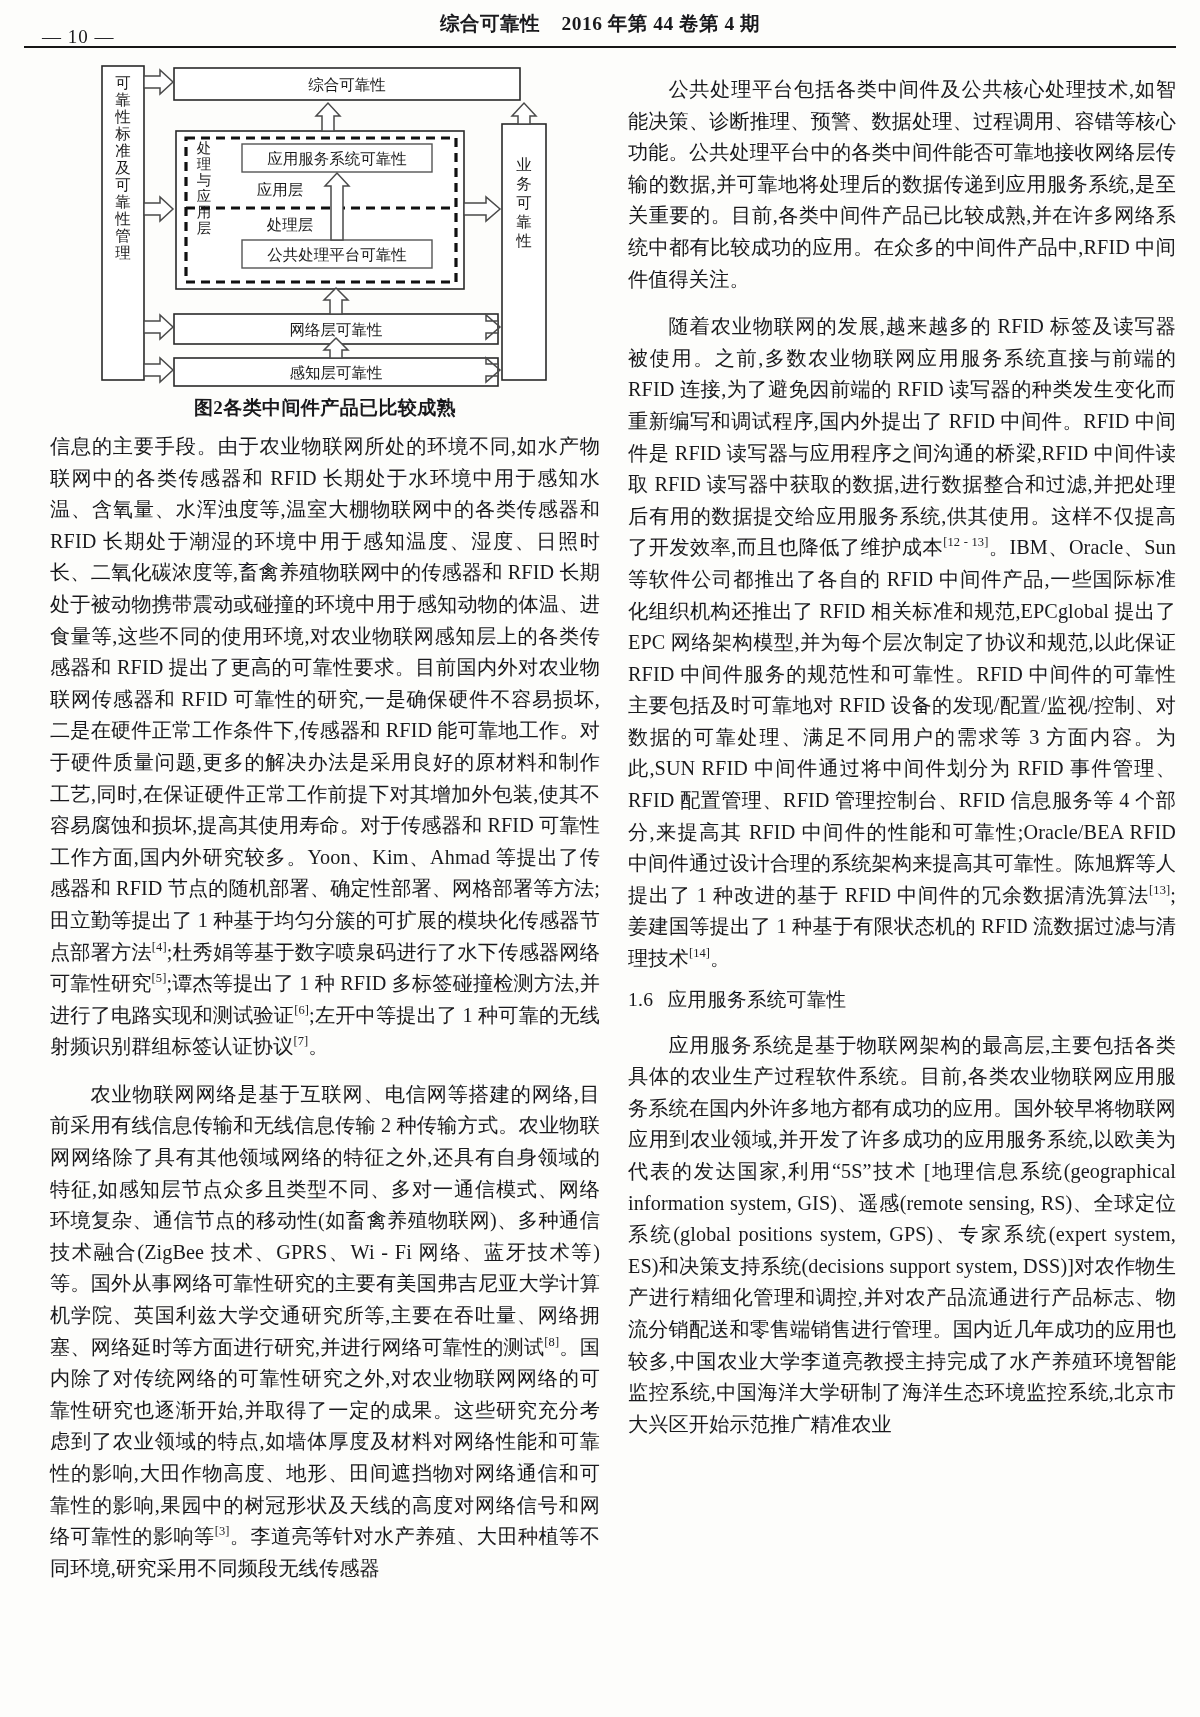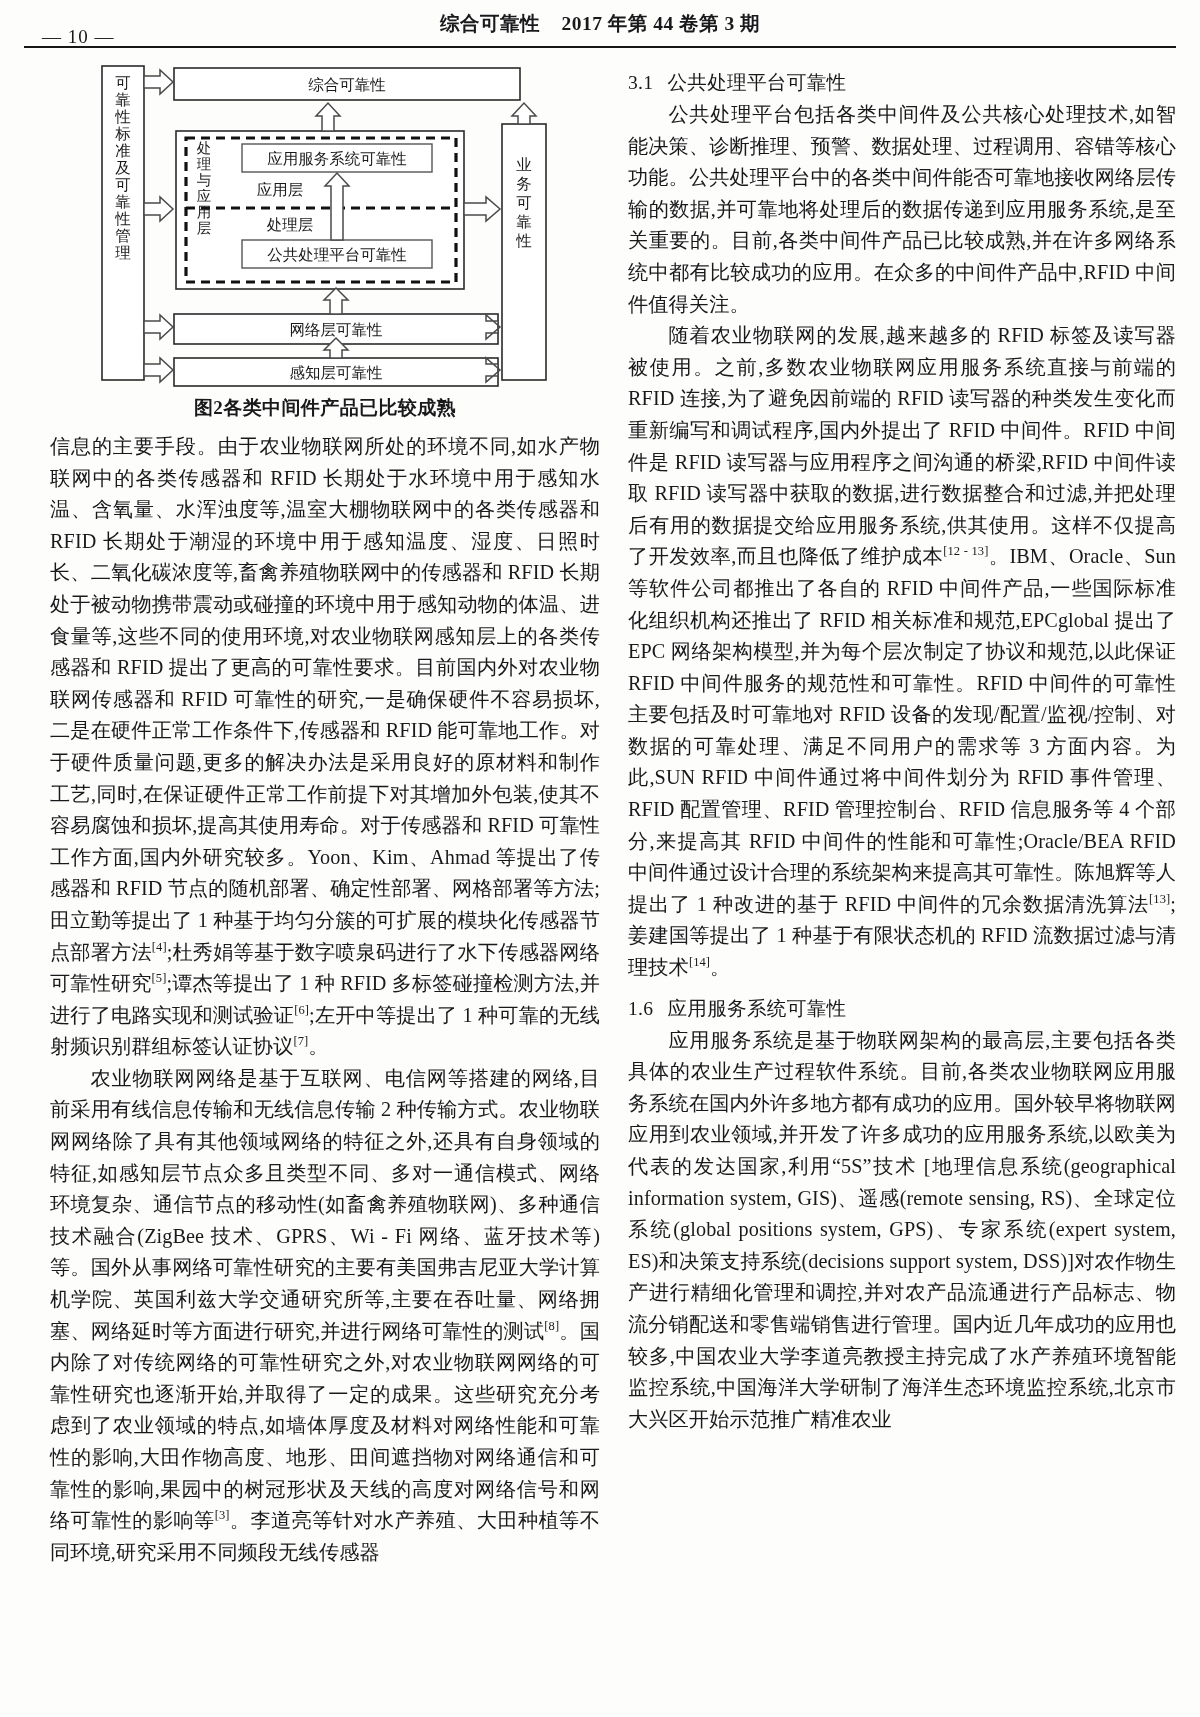--- a/index.html
+++ b/index.html
@@ -63,21 +63,21 @@
 
   p.para {
     margin: 0;
     font-size: 20.2px;
     line-height: 31.6px;
     text-align: justify;
     text-justify: inter-ideograph;
     letter-spacing: 0.1px;
     font-family: "Liberation Serif", "DejaVu Serif", serif;
   }
-  p.para.indent { text-indent: 2em; }
+  p.para.indent { text-indent: 2em; margin-top: 16px; }
 
   h2.sec {
     margin: 13px 0 6px 0;
     font-size: 20.6px;
     font-weight: 700;
     line-height: 30px;
     letter-spacing: 0.4px;
   }
   h2.sec .num { margin-right: 14px; }
 
@@ -119,21 +119,21 @@
     fill: #1a1a1a;
   }
 </style>
 </head>
 <body>
 
 <div id="page-header">
   <span class="folio">— 10 —</span>
   <div class="journal-line">
     <span>综合可靠性</span>
-    <span class="vol">2017 年第 44 卷第 3 期</span>
+    <span class="vol">2016 年第 44 卷第 4 期</span>
   </div>
 </div>
 <hr id="header-rule">
 
 <div id="columns">
 
   <div class="col col-left">
 
     <figure class="fig">
       <div class="fig-svg-wrap">
@@ -235,21 +235,20 @@
     <p class="para"><span>信息的主要手段。由于农业物联网所处的环境不同,如水产物联网中的各类传感器和 RFID 长期处于水环境中用于感知水温、含氧量、水浑浊度等,温室大棚物联网中的各类传感器和 RFID 长期处于潮湿的环境中用于感知温度、湿度、日照时长、二氧化碳浓度等,畜禽养殖物联网中的传感器和 RFID 长期处于被动物携带震动或碰撞的环境中用于感知动物的体温、进食量等,这些不同的使用环境,对农业物联网感知层上的各类传感器和 RFID 提出了更高的可靠性要求。目前国内外对农业物联网传感器和 RFID 可靠性的研究,一是确保硬件不容易损坏,二是在硬件正常工作条件下,传感器和 RFID 能可靠地工作。对于硬件质量问题,更多的解决办法是采用良好的原材料和制作工艺,同时,在保证硬件正常工作前提下对其增加外包装,使其不容易腐蚀和损坏,提高其使用寿命。对于传感器和 RFID 可靠性工作方面,国内外研究较多。Yoon、Kim、Ahmad 等提出了传感器和 RFID 节点的随机部署、确定性部署、网格部署等方法;田立勤等提出了 1 种基于均匀分簇的可扩展的模块化传感器节点部署方法</span><sup class="ref">[4]</sup><span>;杜秀娟等基于数字喷泉码进行了水下传感器网络可靠性研究</span><sup class="ref">[5]</sup><span>;谭杰等提出了 1 种 RFID 多标签碰撞检测方法,并进行了电路实现和测试验证</span><sup class="ref">[6]</sup><span>;左开中等提出了 1 种可靠的无线射频识别群组标签认证协议</span><sup class="ref">[7]</sup><span>。</span></p>
 
 
     <p class="para indent"><span>农业物联网网络是基于互联网、电信网等搭建的网络,目前采用有线信息传输和无线信息传输 2 种传输方式。农业物联网网络除了具有其他领域网络的特征之外,还具有自身领域的特征,如感知层节点众多且类型不同、多对一通信模式、网络环境复杂、通信节点的移动性(如畜禽养殖物联网)、多种通信技术融合(ZigBee 技术、GPRS、Wi - Fi 网络、蓝牙技术等)等。国外从事网络可靠性研究的主要有美国弗吉尼亚大学计算机学院、英国利兹大学交通研究所等,主要在吞吐量、网络拥塞、网络延时等方面进行研究,并进行网络可靠性的测试</span><sup class="ref">[8]</sup><span>。国内除了对传统网络的可靠性研究之外,对农业物联网网络的可靠性研究也逐渐开始,并取得了一定的成果。这些研究充分考虑到了农业领域的特点,如墙体厚度及材料对网络性能和可靠性的影响,大田作物高度、地形、田间遮挡物对网络通信和可靠性的影响,果园中的树冠形状及天线的高度对网络信号和网络可靠性的影响等</span><sup class="ref">[3]</sup><span>。李道亮等针对水产养殖、大田种植等不同环境,研究采用不同频段无线传感器</span></p>
   </div>
 
   <div class="col col-right">
 
 
 
-    <h3 class="subsec"><span class="num">3.1</span><span>公共处理平台可靠性</span></h3>
 
     <p class="para indent">公共处理平台包括各类中间件及公共核心处理技术,如智能决策、诊断推理、预警、数据处理、过程调用、容错等核心功能。公共处理平台中的各类中间件能否可靠地接收网络层传输的数据,并可靠地将处理后的数据传递到应用服务系统,是至关重要的。目前,各类中间件产品已比较成熟,并在许多网络系统中都有比较成功的应用。在众多的中间件产品中,RFID 中间件值得关注。</p>
 
     <p class="para indent"><span>随着农业物联网的发展,越来越多的 RFID 标签及读写器被使用。之前,多数农业物联网应用服务系统直接与前端的 RFID 连接,为了避免因前端的 RFID 读写器的种类发生变化而重新编写和调试程序,国内外提出了 RFID 中间件。RFID 中间件是 RFID 读写器与应用程序之间沟通的桥梁,RFID 中间件读取 RFID 读写器中获取的数据,进行数据整合和过滤,并把处理后有用的数据提交给应用服务系统,供其使用。这样不仅提高了开发效率,而且也降低了维护成本</span><sup class="ref">[12 - 13]</sup><span>。IBM、Oracle、Sun 等软件公司都推出了各自的 RFID 中间件产品,一些国际标准化组织机构还推出了 RFID 相关标准和规范,EPCglobal 提出了 EPC 网络架构模型,并为每个层次制定了协议和规范,以此保证 RFID 中间件服务的规范性和可靠性。RFID 中间件的可靠性主要包括及时可靠地对 RFID 设备的发现/配置/监视/控制、对数据的可靠处理、满足不同用户的需求等 3 方面内容。为此,SUN RFID 中间件通过将中间件划分为 RFID 事件管理、RFID 配置管理、RFID 管理控制台、RFID 信息服务等 4 个部分,来提高其 RFID 中间件的性能和可靠性;Oracle/BEA RFID 中间件通过设计合理的系统架构来提高其可靠性。陈旭辉等人提出了 1 种改进的基于 RFID 中间件的冗余数据清洗算法</span><sup class="ref">[13]</sup><span>;姜建国等提出了 1 种基于有限状态机的 RFID 流数据过滤与清理技术</span><sup class="ref">[14]</sup><span>。</span></p>
 
     <h3 class="subsec"><span class="num">1.6</span><span>应用服务系统可靠性</span></h3>
 
     <p class="para indent">应用服务系统是基于物联网架构的最高层,主要包括各类具体的农业生产过程软件系统。目前,各类农业物联网应用服务系统在国内外许多地方都有成功的应用。国外较早将物联网应用到农业领域,并开发了许多成功的应用服务系统,以欧美为代表的发达国家,利用“5S”技术 [地理信息系统(geographical information system, GIS)、遥感(remote sensing, RS)、全球定位系统(global positions system, GPS)、专家系统(expert system, ES)和决策支持系统(decisions support system, DSS)]对农作物生产进行精细化管理和调控,并对农产品流通进行产品标志、物流分销配送和零售端销售进行管理。国内近几年成功的应用也较多,中国农业大学李道亮教授主持完成了水产养殖环境智能监控系统,中国海洋大学研制了海洋生态环境监控系统,北京市大兴区开始示范推广精准农业</p>
   </div>
 </div>

